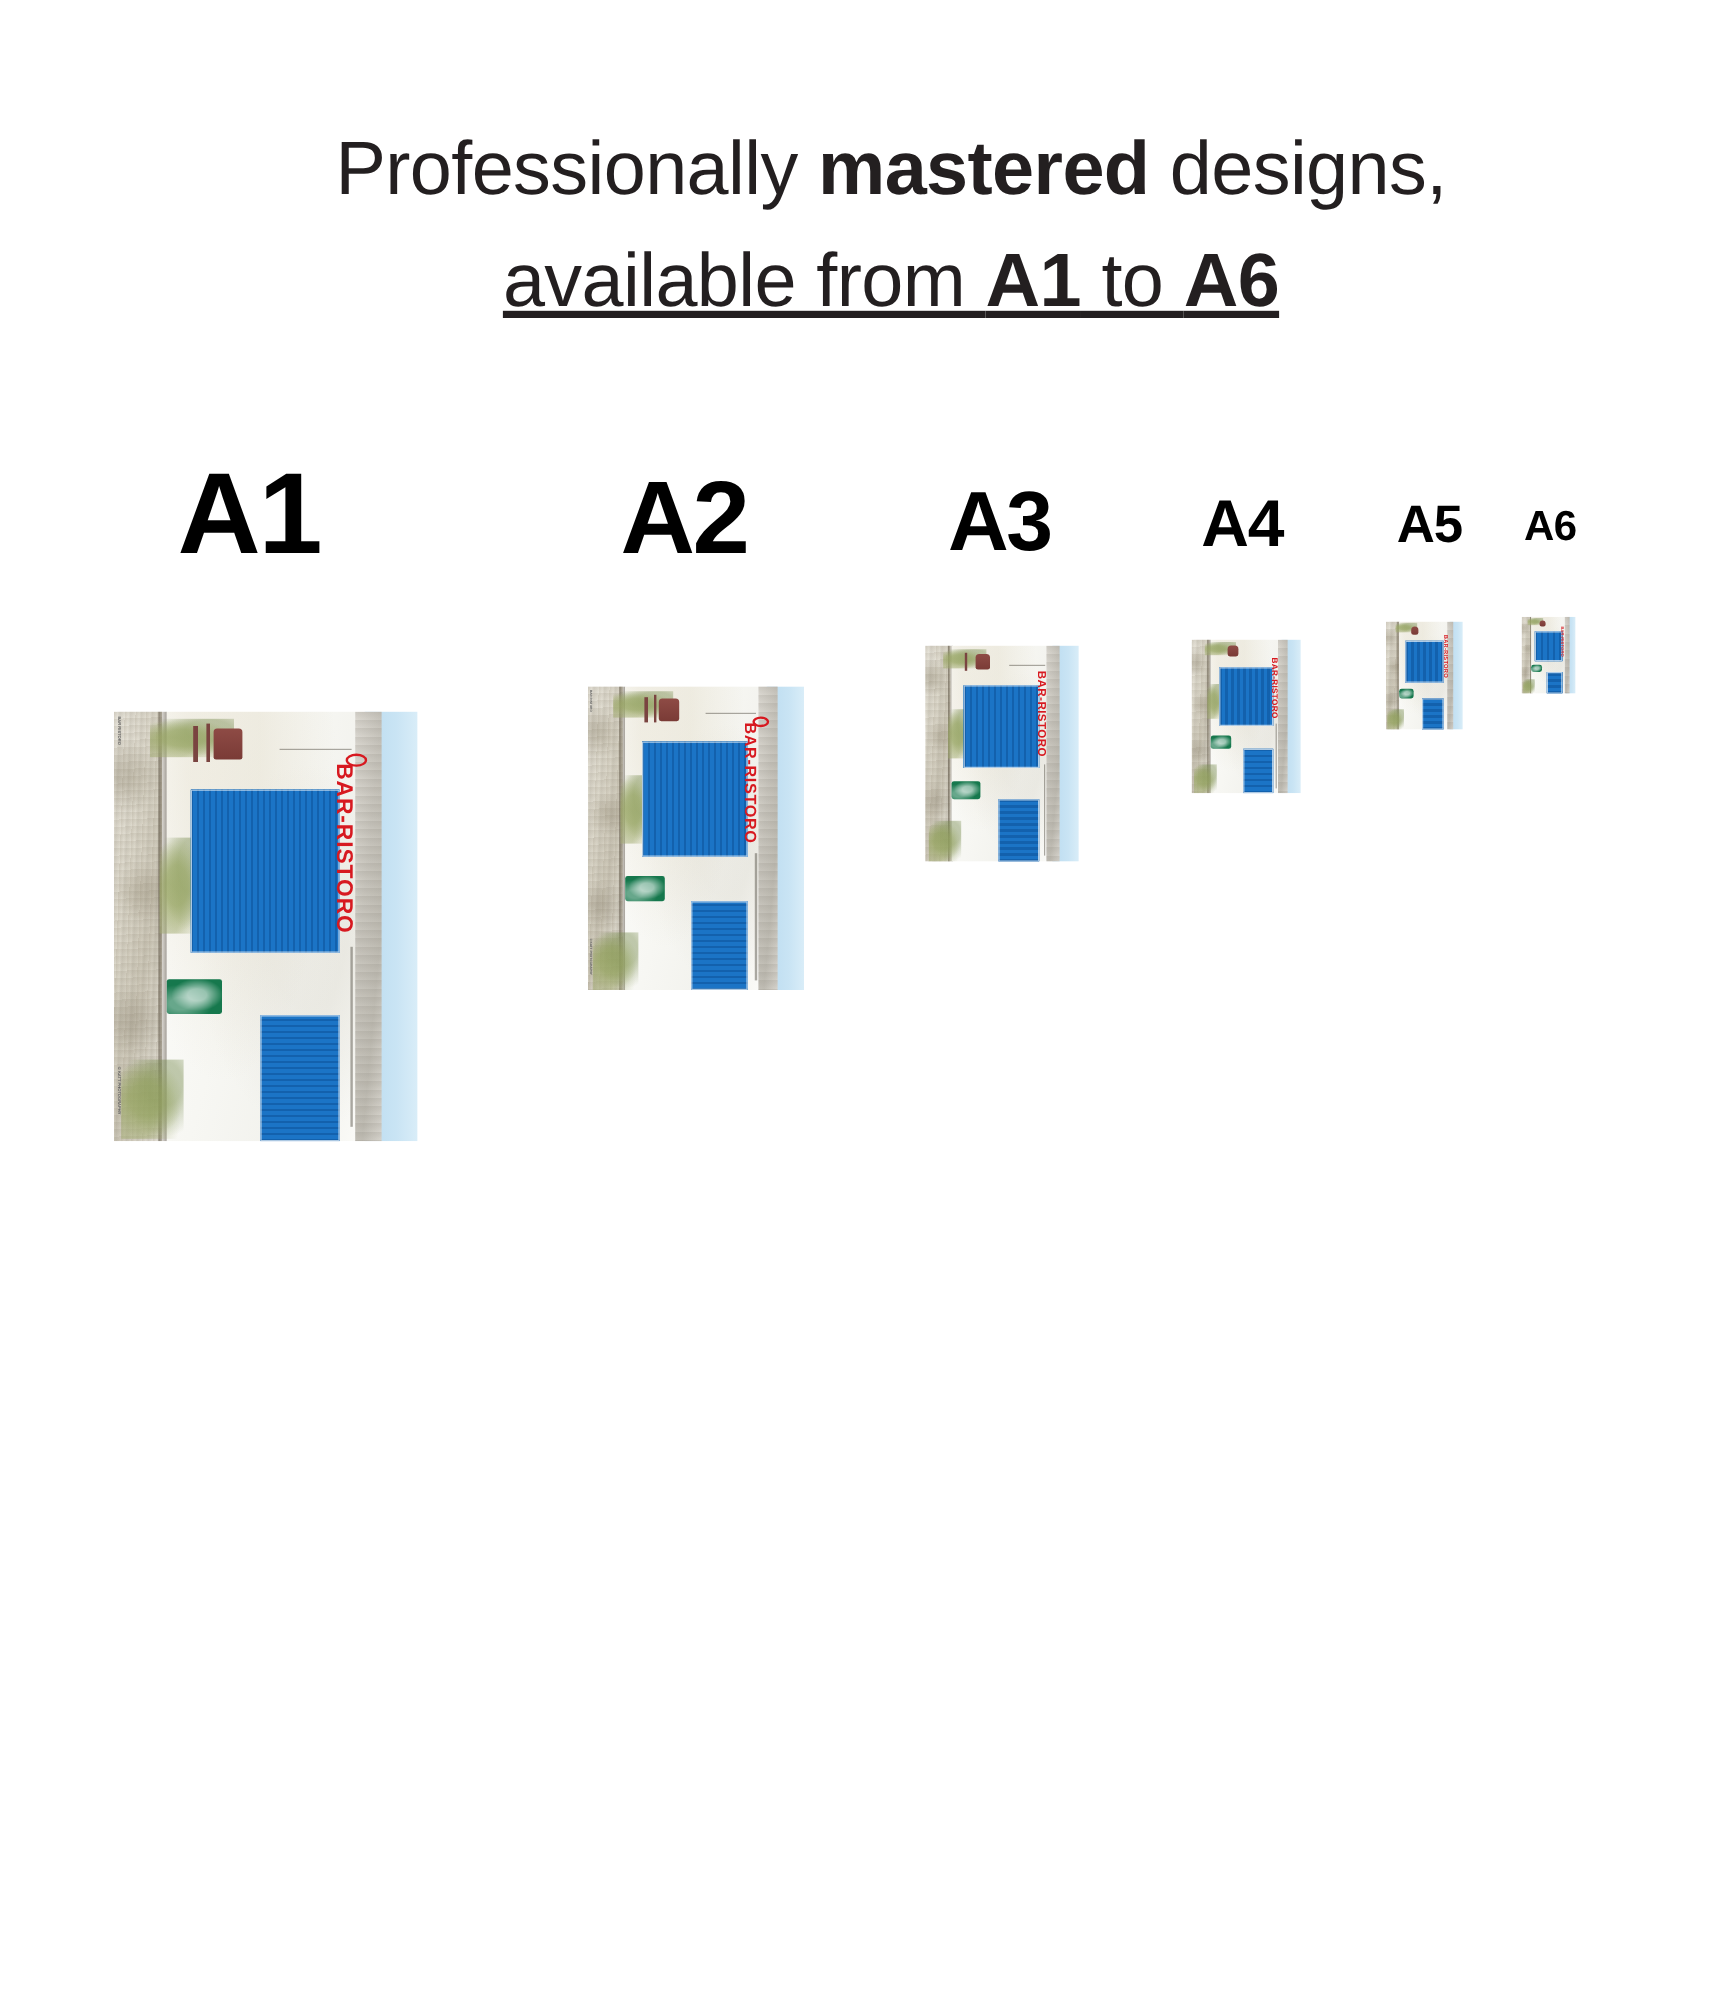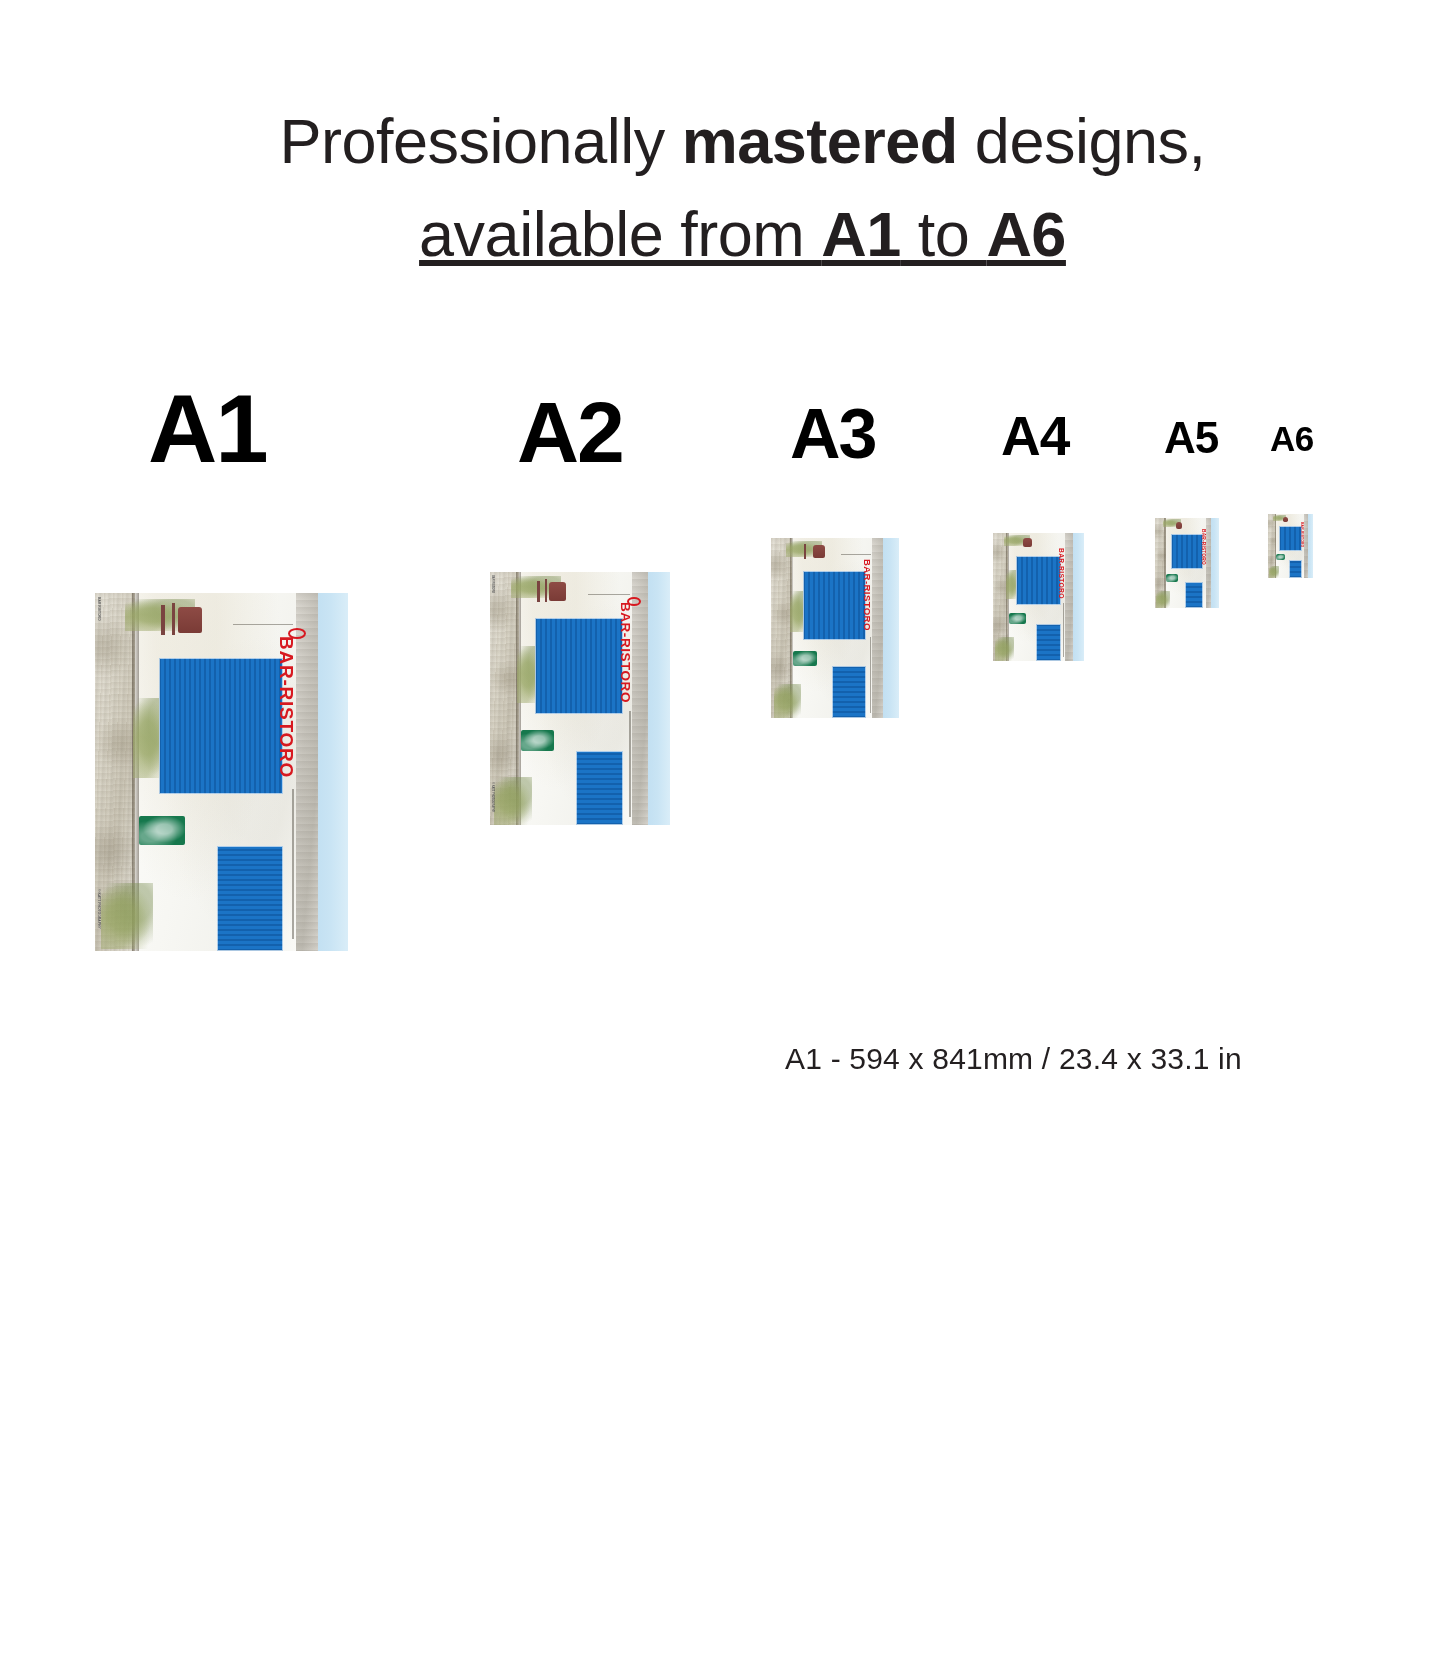--- a/index.html
+++ b/index.html
@@ -313,16 +313,15 @@
       <div class="weeds" style="left:1px;top:52px;width:10px;height:12px;"></div>
       <div class="chair" style="left:15px;top:3px;width:5px;height:5px;"></div>
       <div class="shutter" style="left:11px;top:12px;width:23px;height:25px;"></div>
       <div class="shutter horiz" style="left:21px;top:46px;width:13px;height:18px;"></div>
       <div class="barrel" style="left:8px;top:40px;width:9px;height:6px;"></div>
       <div class="sign" style="left:36px;top:8px;font-size:3.4px;">BAR-RISTORO</div>
     </div>
   </div>
 
   <div class="dims">
-    <div class="row">A1 - 594 x 841mm  /  23.4 x 33.1 in</div>
   </div>
 
 </div>
 
 </body></html>

